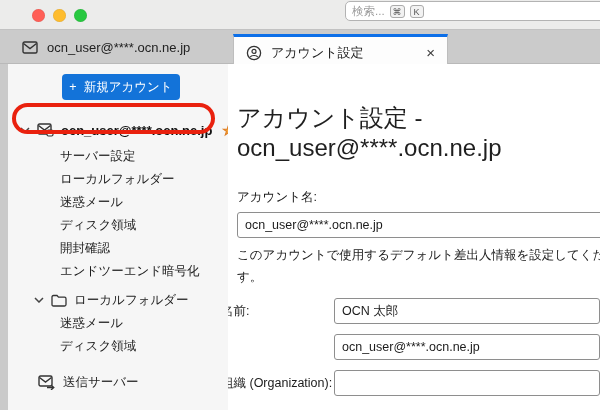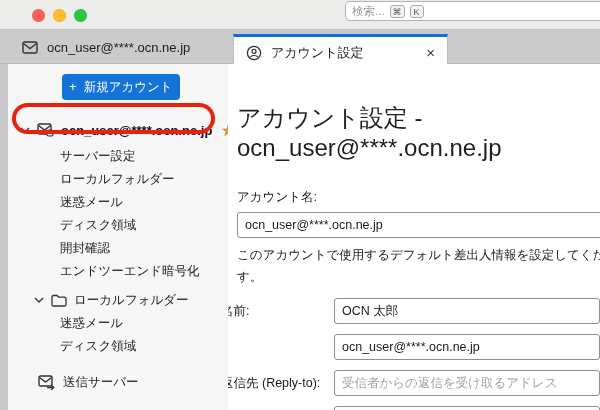--- a/index.html
+++ b/index.html
@@ -217,24 +217,20 @@
       </div>
 
       <div class="form-row">
         <span class="field-label">名前:</span>
         <input class="txt-input" type="text" value="OCN 太郎" style="">
       </div>
       <div class="form-row">
         <input class="txt-input" type="text" value="ocn_user@****.ocn.ne.jp" style="">
       </div>
       <div class="form-row">
-        <span class="field-label">返信先 (Reply-to):</span>
-        <input class="txt-input" type="text" placeholder="受信者からの返信を受け取るアドレス" style="">
-      </div>
-      <div class="form-row">
         <span class="field-label">組織 (Organization):</span>
         <input class="txt-input" type="text" style="">
       </div>
     </div>
   </div>
 
   <div class="annotation-oval"></div>
 
 </div>
 

